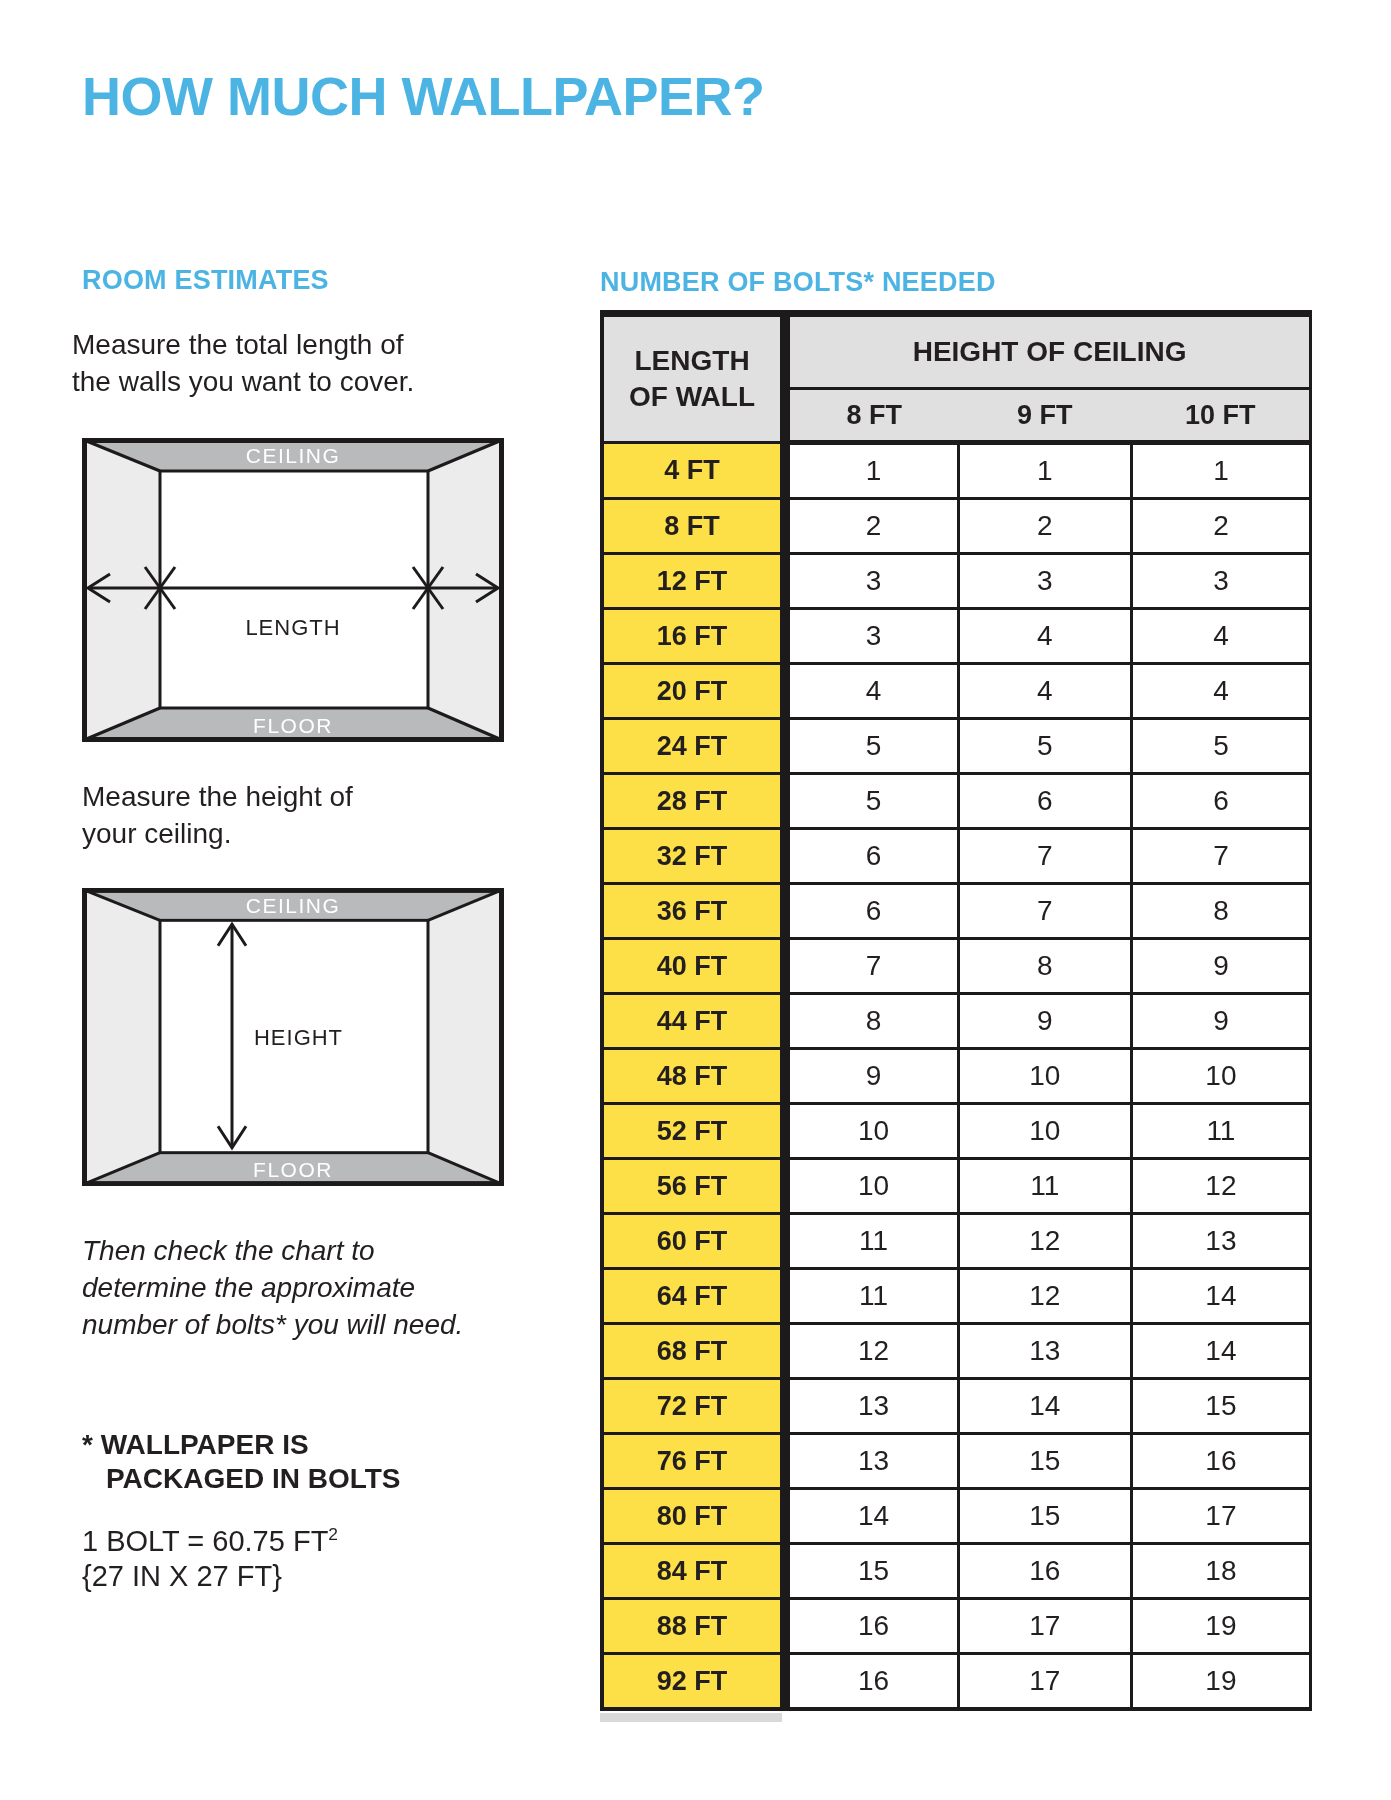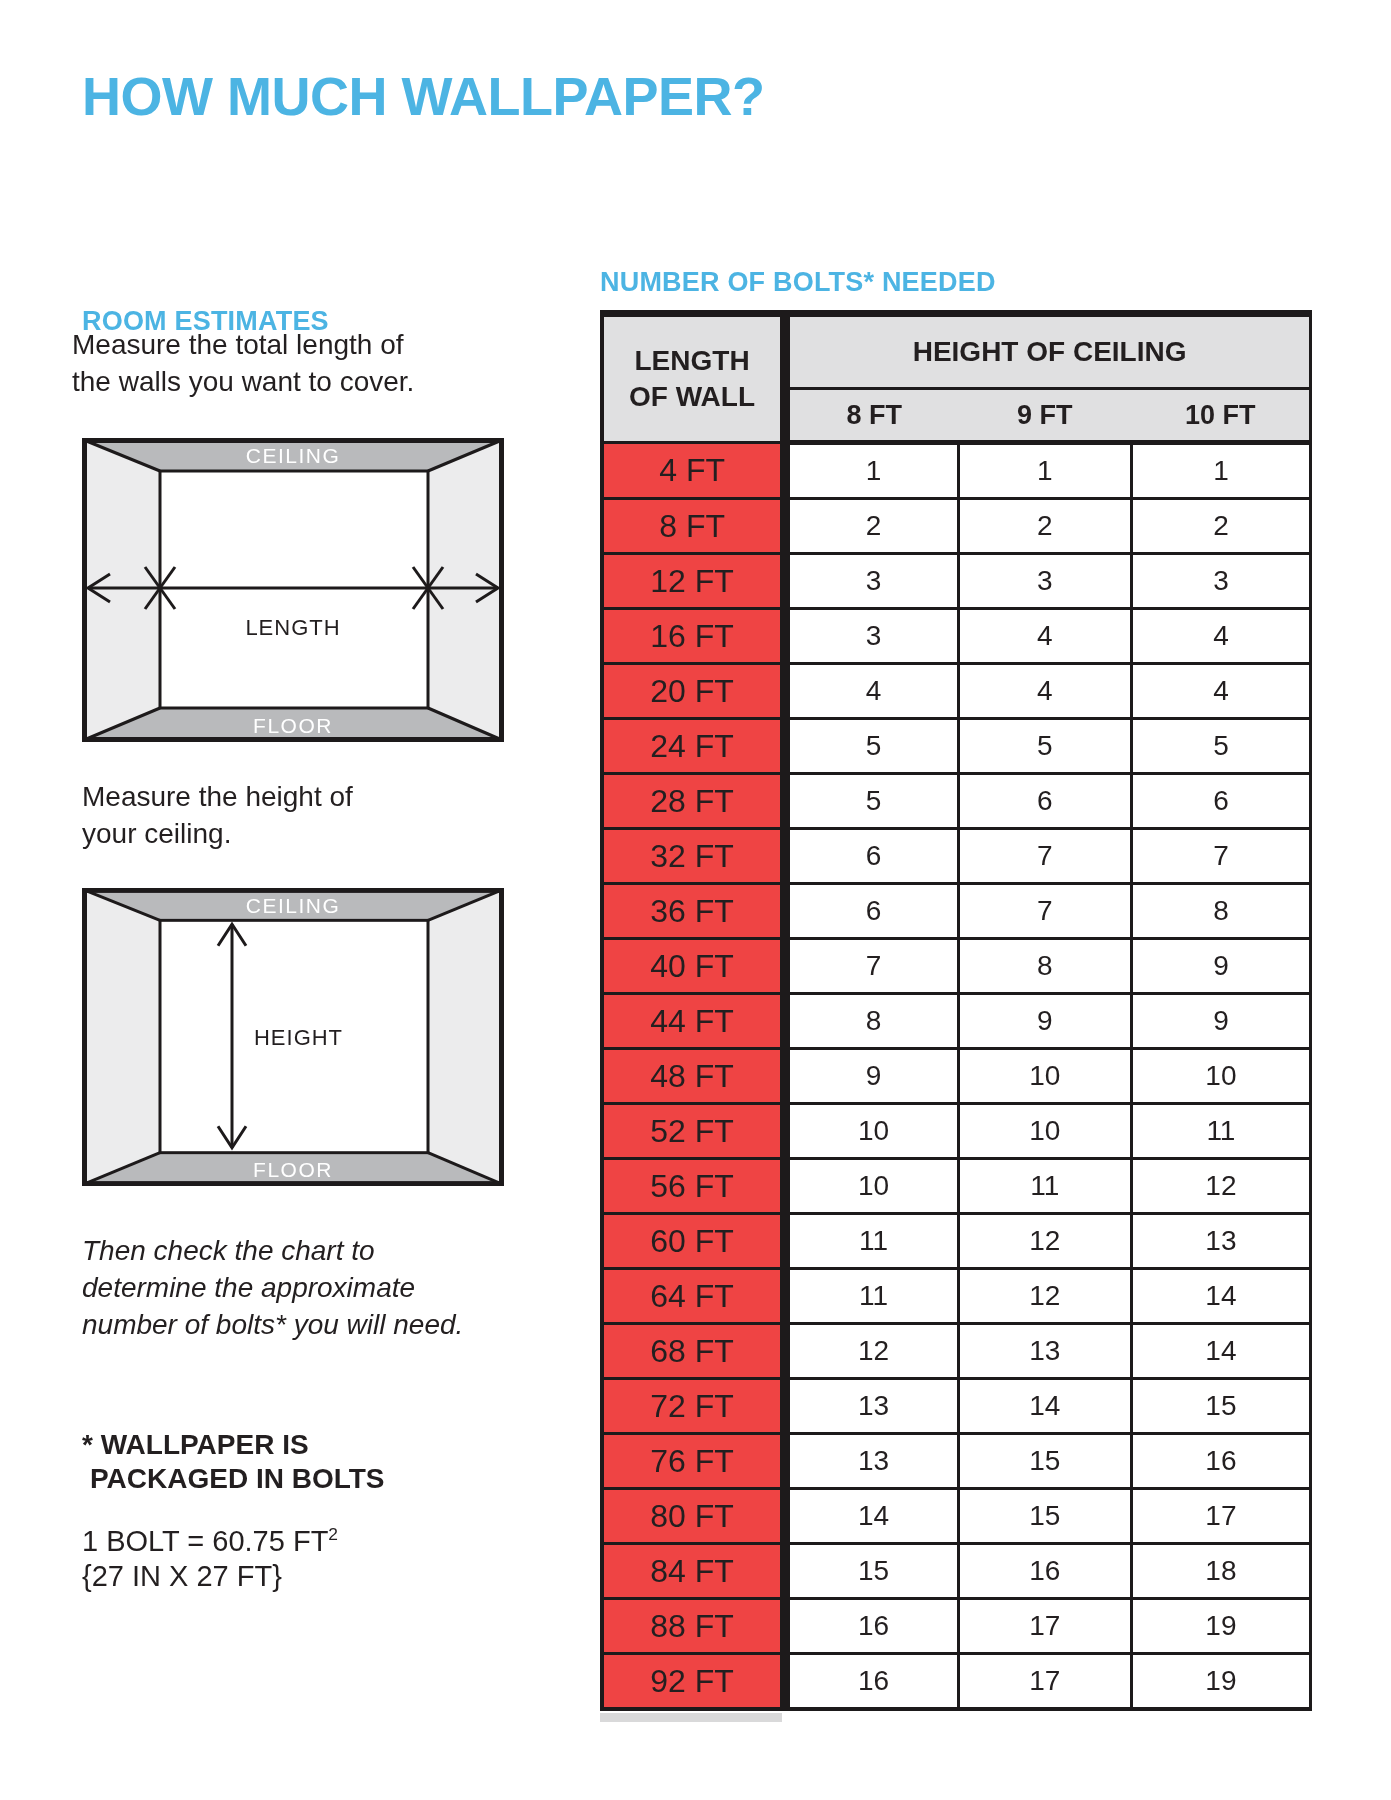--- a/index.html
+++ b/index.html
@@ -15,32 +15,32 @@
   
   .main-title{
     left:82px;top:68px;
     font-size:54px;font-weight:bold;letter-spacing:-0.5px;
     color:#4cb4e3;white-space:nowrap;line-height:1.05;
   }
   .blue-heading{
     font-size:27px;font-weight:bold;color:#4cb4e3;letter-spacing:0.2px;
     line-height:1.1;white-space:nowrap;
   }
-  .left-heading{left:82px;top:266px;margin-top:41px;}
+  .left-heading{left:82px;top:266px;}
   .chart-title{left:600px;top:268px;width:712px;text-align:left;}
   
   .copy{font-size:28px;line-height:37px;color:#231f20;}
   .para1{left:72px;top:326px;}
   .para2{left:82px;top:778px;}
   .para3{left:82px;top:1232px;font-style:italic;}
   .footnote{
     left:82px;top:1428px;
     font-size:28px;font-weight:bold;line-height:34px;color:#231f20;
   }
-  .footnote .indent{margin-left:8px;}
+  .footnote .indent{margin-left:24px;}
   .bolt-info{
     left:82px;top:1524px;
     font-size:29px;font-weight:normal;line-height:35px;color:#231f20;
   }
   .bolt-info sup{font-size:60%;vertical-align:super;line-height:0;}
   
   .diagram1{left:82px;top:438px;}
   .diagram2{left:82px;top:888px;}
   .diag-label{font-family:"Liberation Sans","DejaVu Sans",sans-serif;}
   
@@ -60,21 +60,21 @@
     width:182px;height:122px;
     font-size:28px;font-weight:bold;line-height:36px;
     border-right-width:10px;background:#e0e0e1;
   }
   th.col-group{height:70px;font-size:28px;font-weight:bold;border-left-width:0;}
   tr.subhead th{
     height:50px;font-size:27px;font-weight:bold;
     border-left-width:0;border-right-width:0;border-bottom-width:5px;
   }
   .bolt-table tbody th{
-    background:#ef4444;font-size:32px;font-weight:normal;height:52px;
+    background:#fde047;font-size:27px;font-weight:bold;height:52px;
     border-right-width:10px;
   }
   .bolt-table tbody td{font-size:28px;font-weight:normal;height:52px;background:#ffffff;}
   .table-shadow{
     left:600px;top:1713px;width:182px;height:9px;background:#d9d9da;
   }
 </style>
 </head>
 <body>
 

